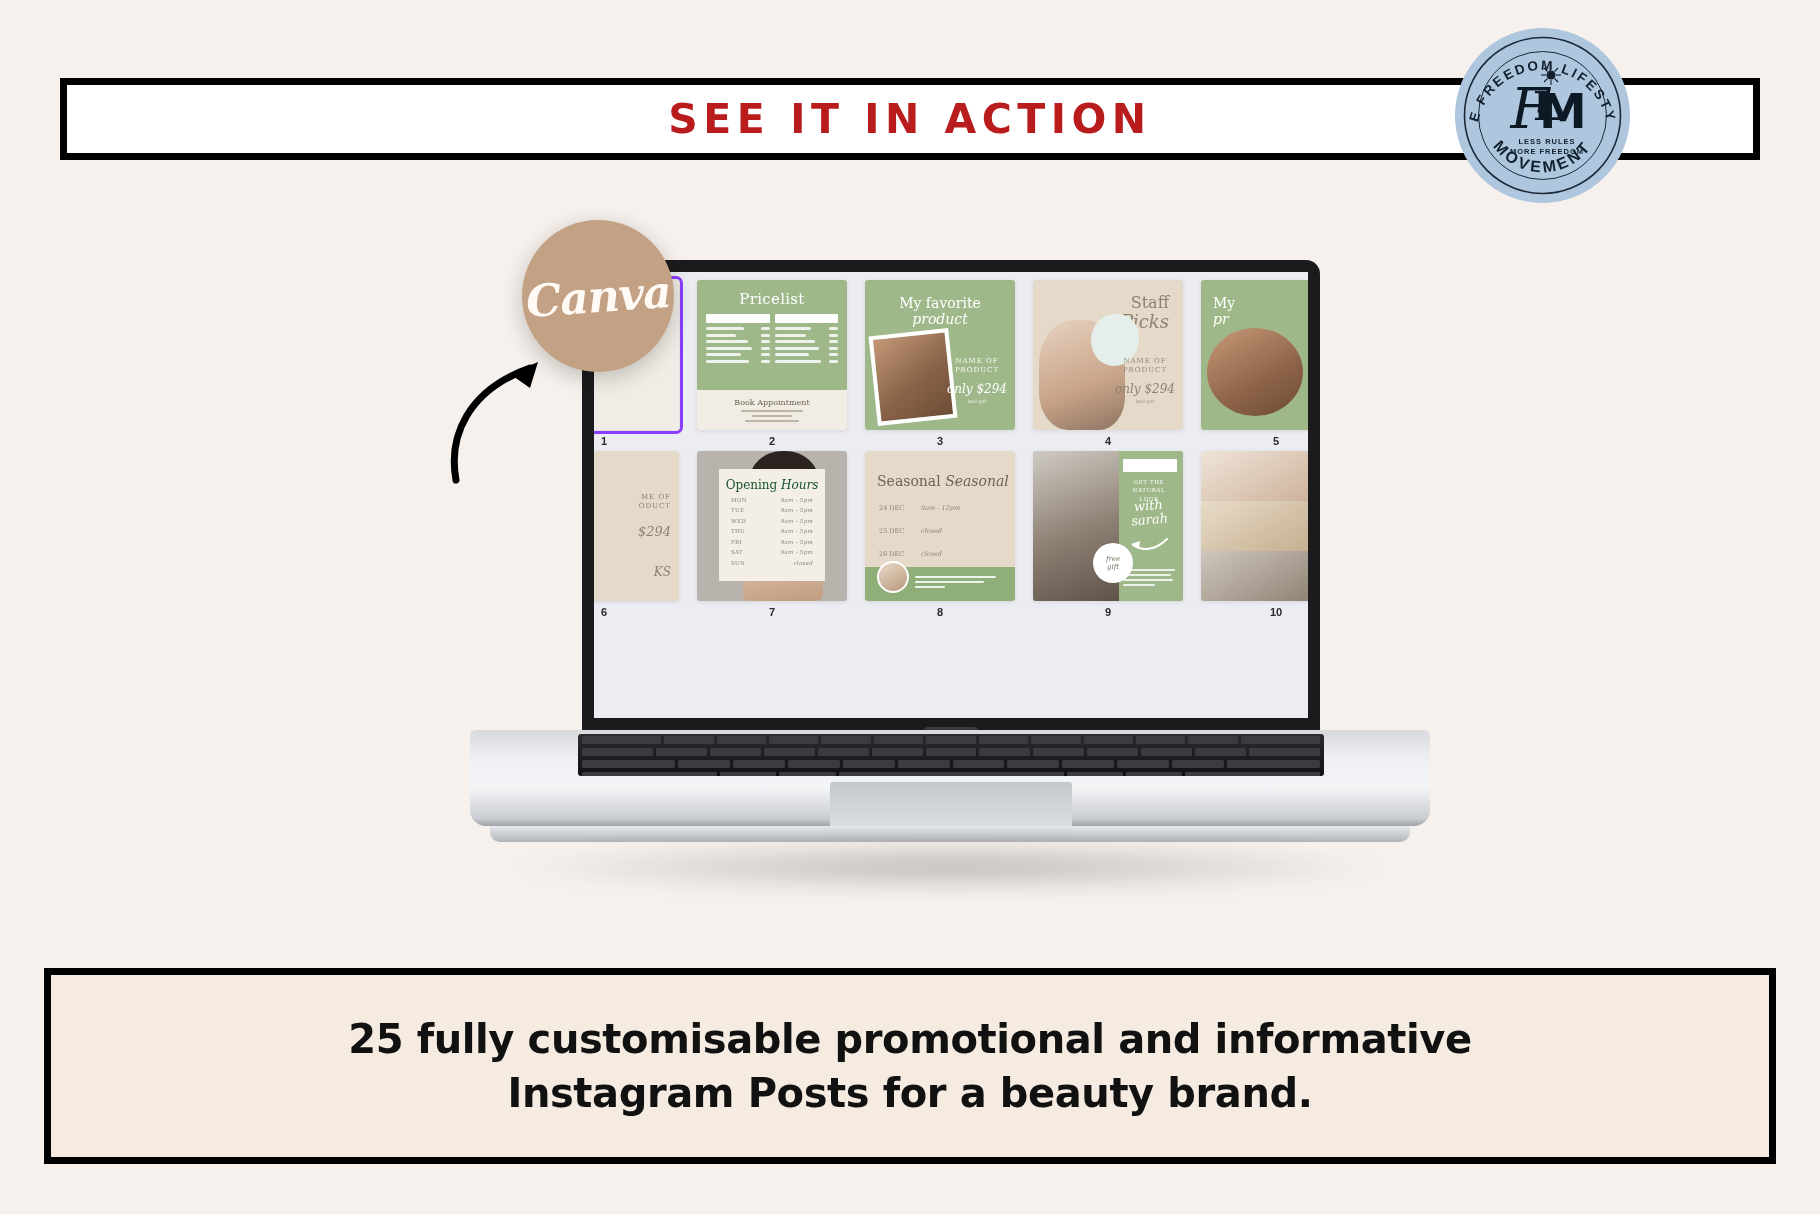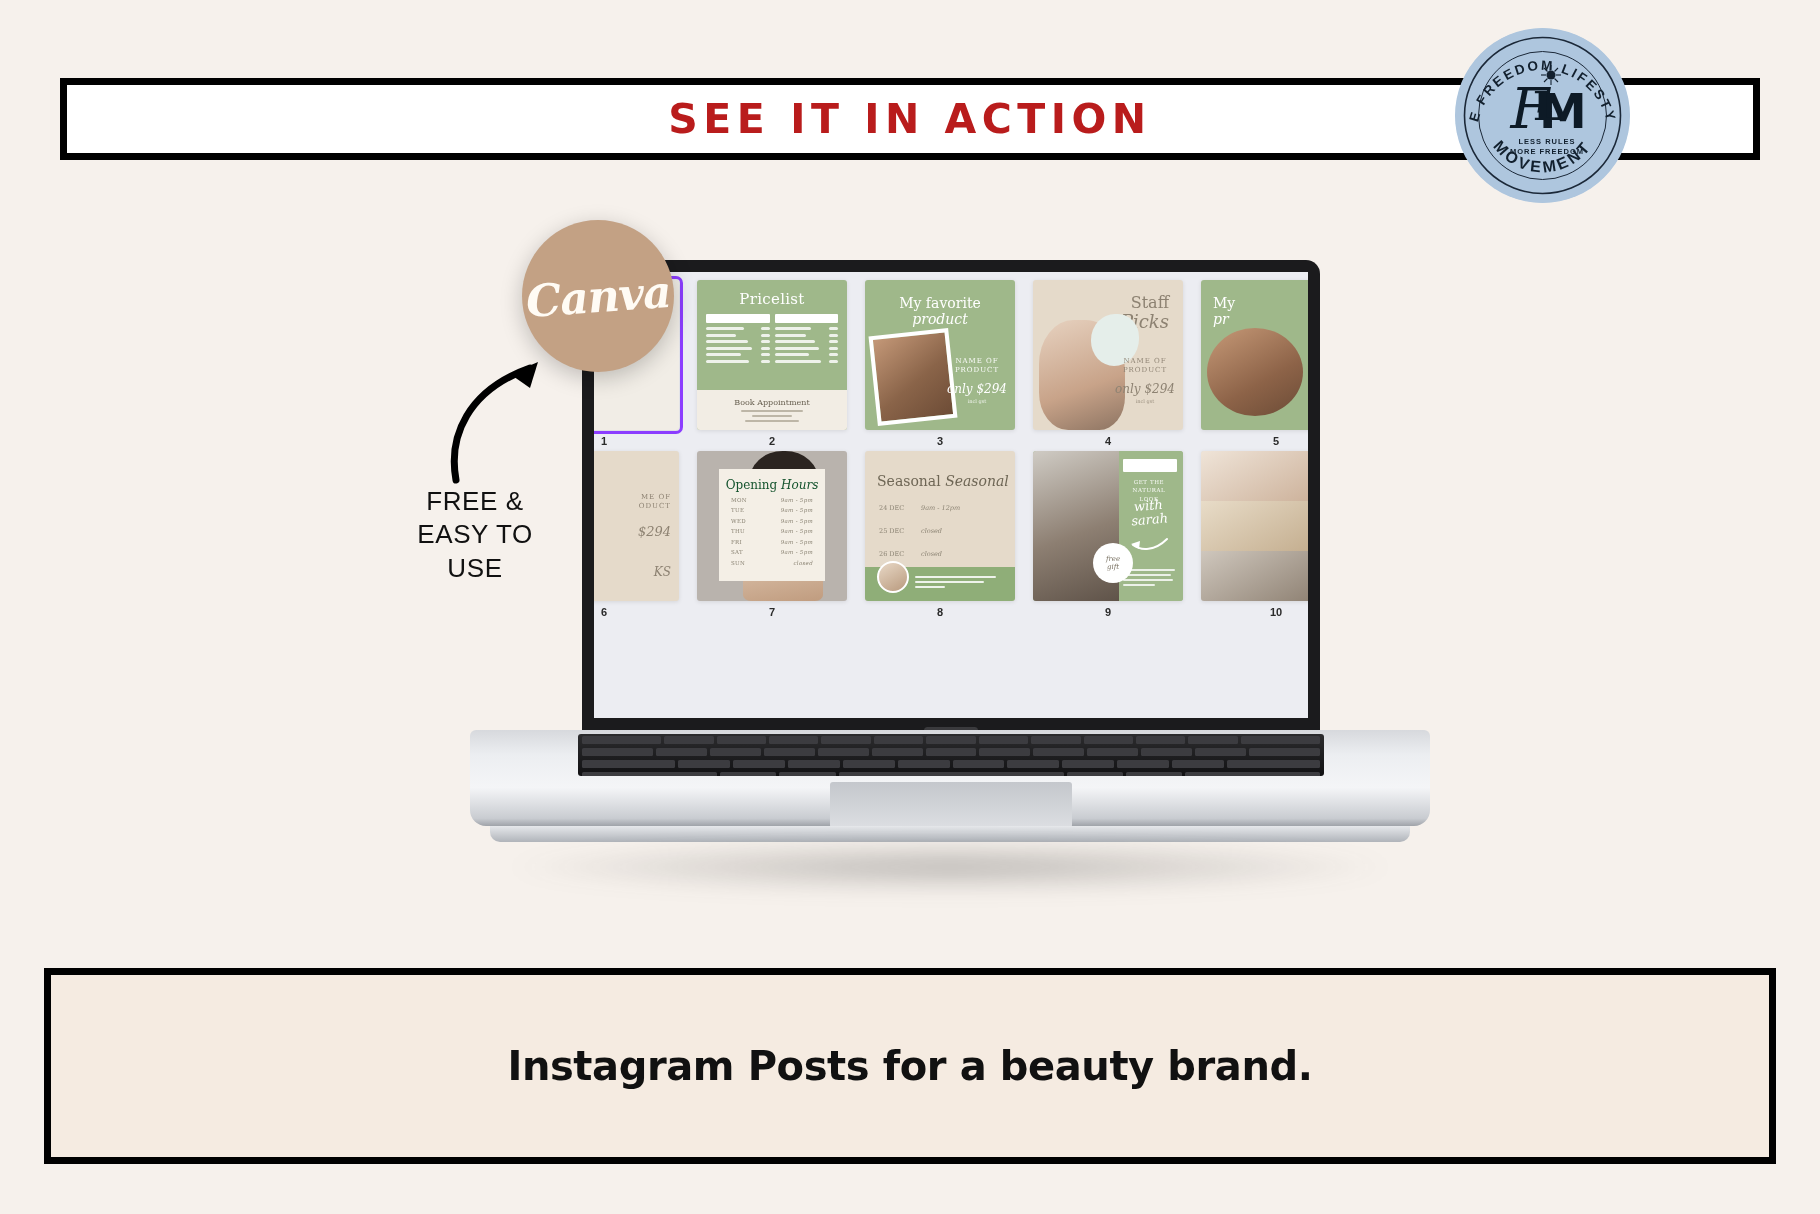--- a/index.html
+++ b/index.html
@@ -250,25 +250,20 @@
       <text x="92" y="92" font-family="DejaVu Serif, serif" font-weight="700" font-size="40" fill="#0d1a26" text-anchor="middle">L</text>
       <text x="92" y="116" font-family="Liberation Sans, sans-serif" font-size="7.5" font-weight="700" letter-spacing="1" fill="#12202e" text-anchor="middle">LESS RULES</text>
       <text x="92" y="126" font-family="Liberation Sans, sans-serif" font-size="7.5" font-weight="700" letter-spacing="1" fill="#12202e" text-anchor="middle">MORE FREEDOM</text>
     </svg>
   </div>
 
   <svg class="arrow-svg" viewBox="0 0 130 140">
     <path d="M 18,132 C 10,88 30,42 92,20" stroke="#000" stroke-width="7" fill="none" stroke-linecap="round"></path>
     <path d="M 100,14 L 72,26 L 92,40 Z" fill="#000"></path>
   </svg>
-  <div class="free-text">
-    <div>FREE &amp;</div>
-    <div>EASY TO</div>
-    <div>USE</div>
-  </div>
 
   <div class="canva-badge">
     <span class="canva-word">Canva</span>
   </div>
 
   <div class="laptop">
 
     <div class="lid">
       <div class="screen">
 
@@ -609,16 +604,17 @@
           <div class="key"></div>
           <div class="key" style="flex:2.4"></div>
         </div>
     </div>
     <div class="trackpad"></div>
     <div class="foot"></div>
     <div class="lshadow"></div>
   </div>
 
   <div class="bottom-banner">
+    <div class="bb-line">25 fully customisable promotional and informative</div>
     <div class="bb-line">Instagram Posts for a beauty brand.</div>
   </div>
 
 </div>
 
 </body></html>

